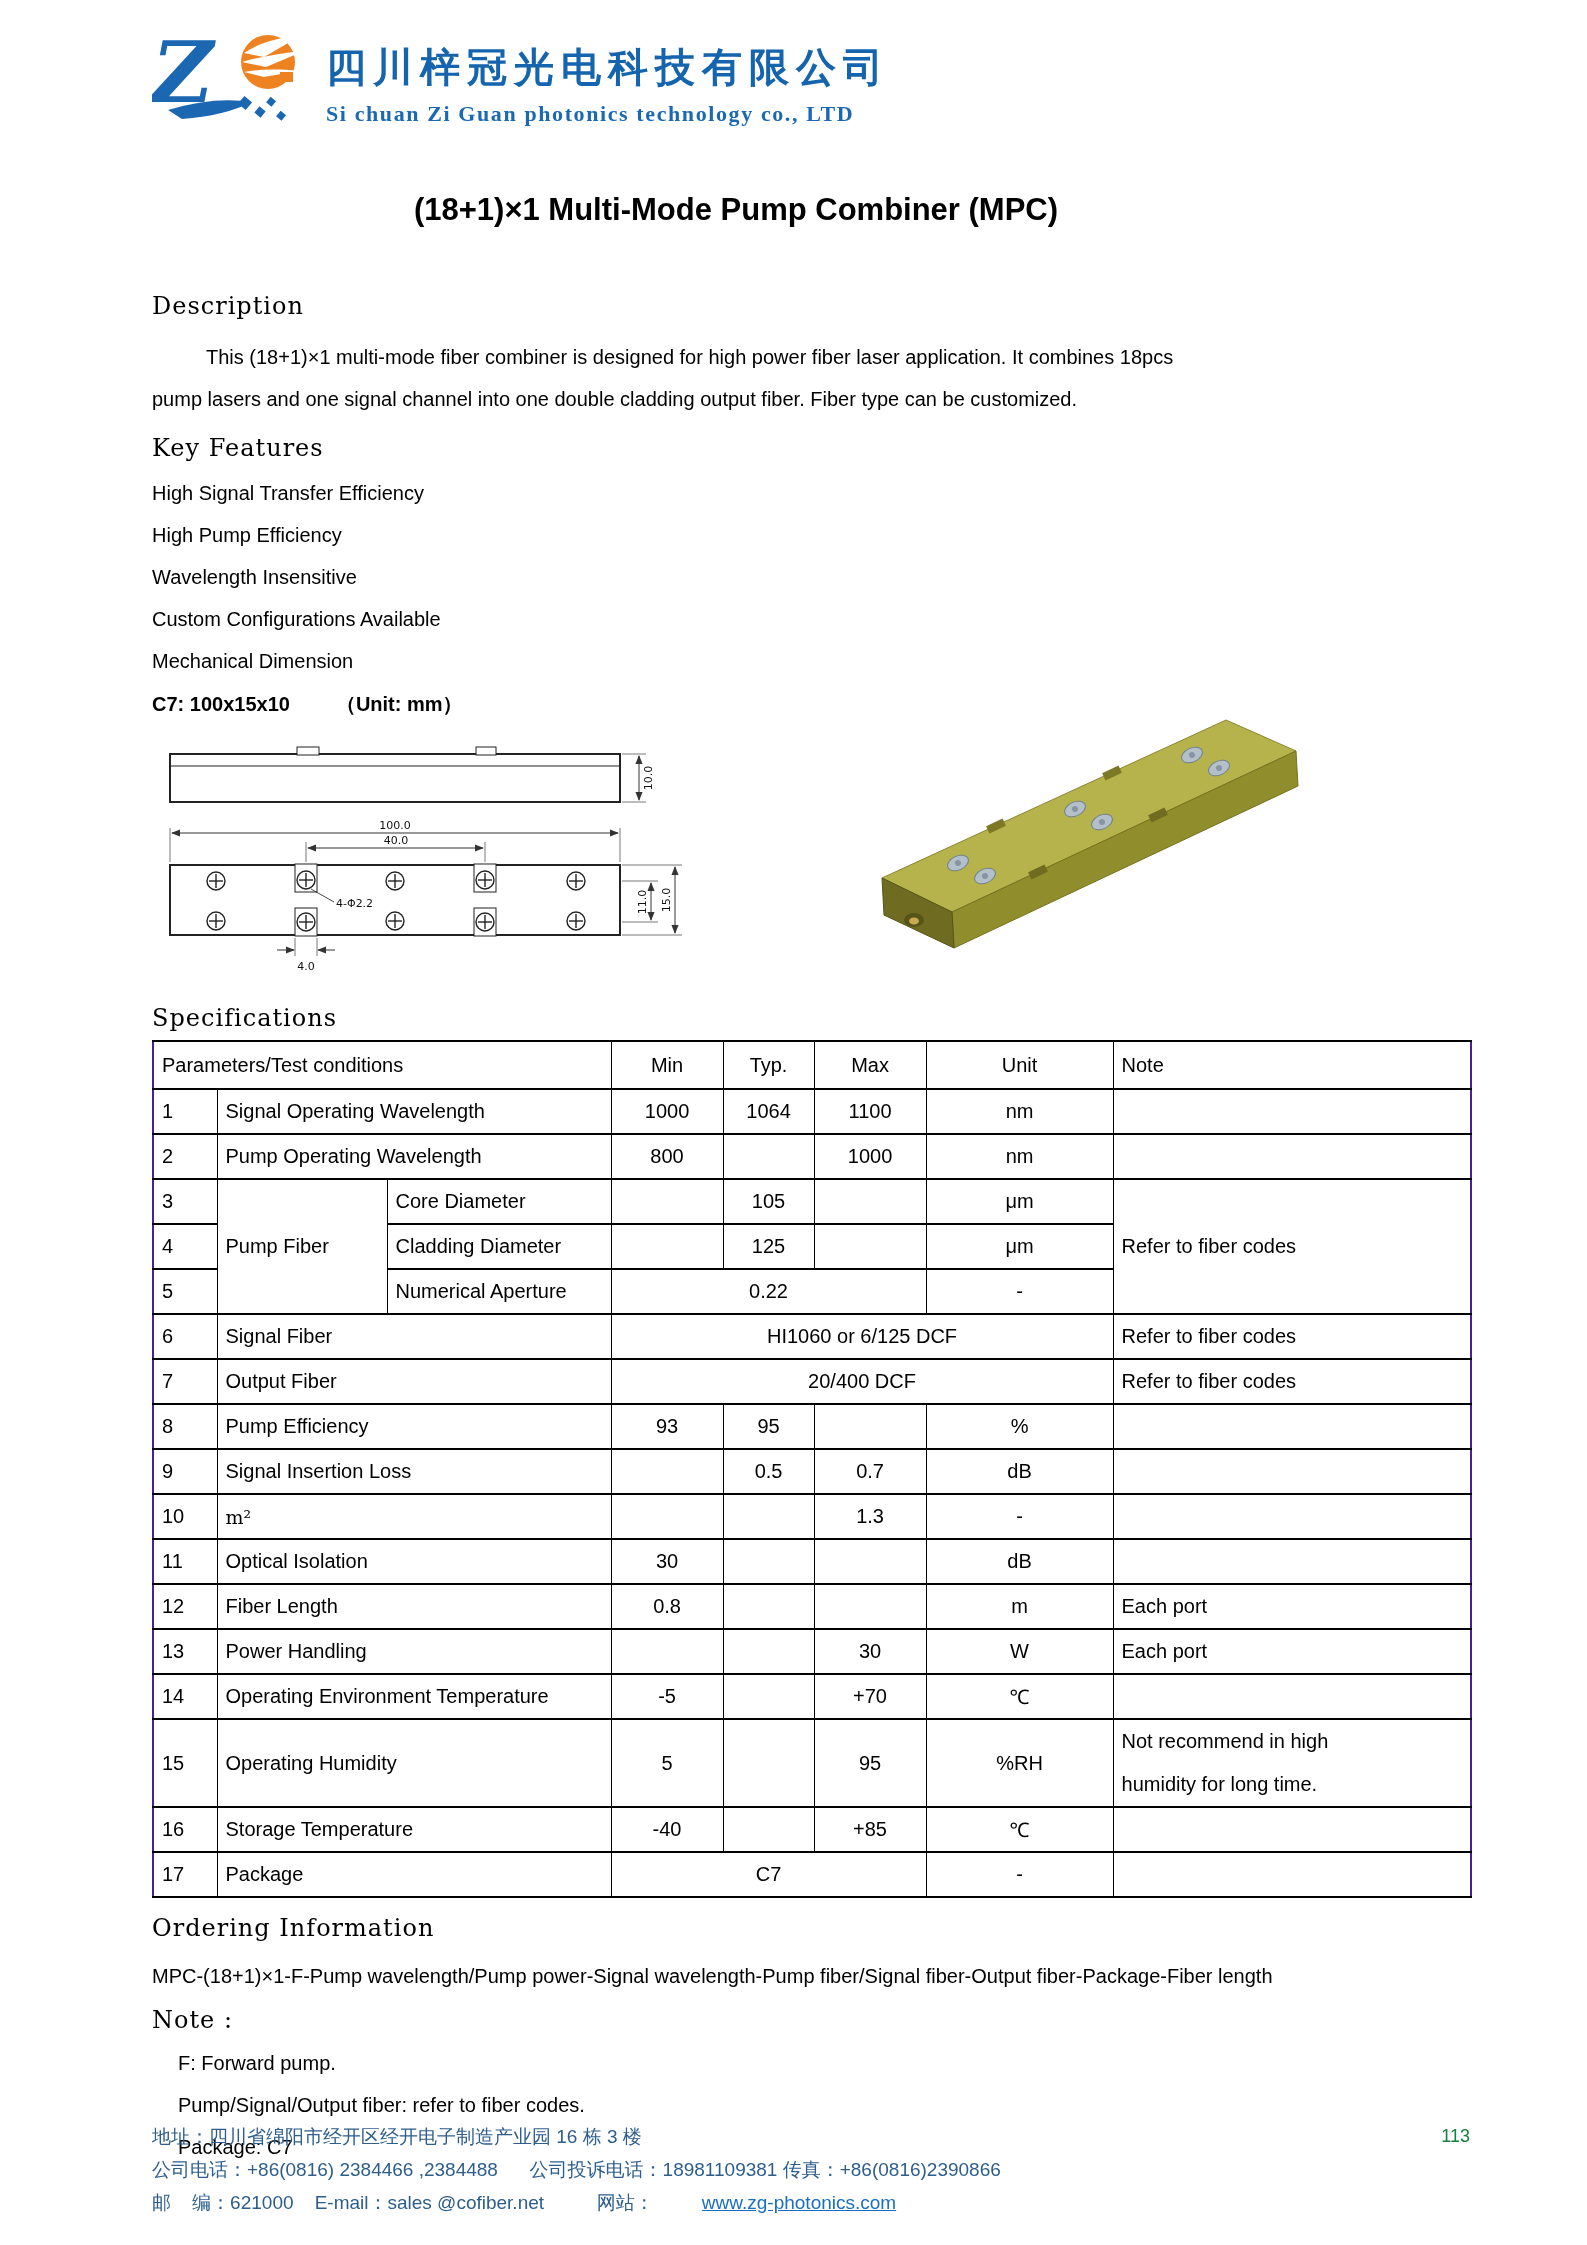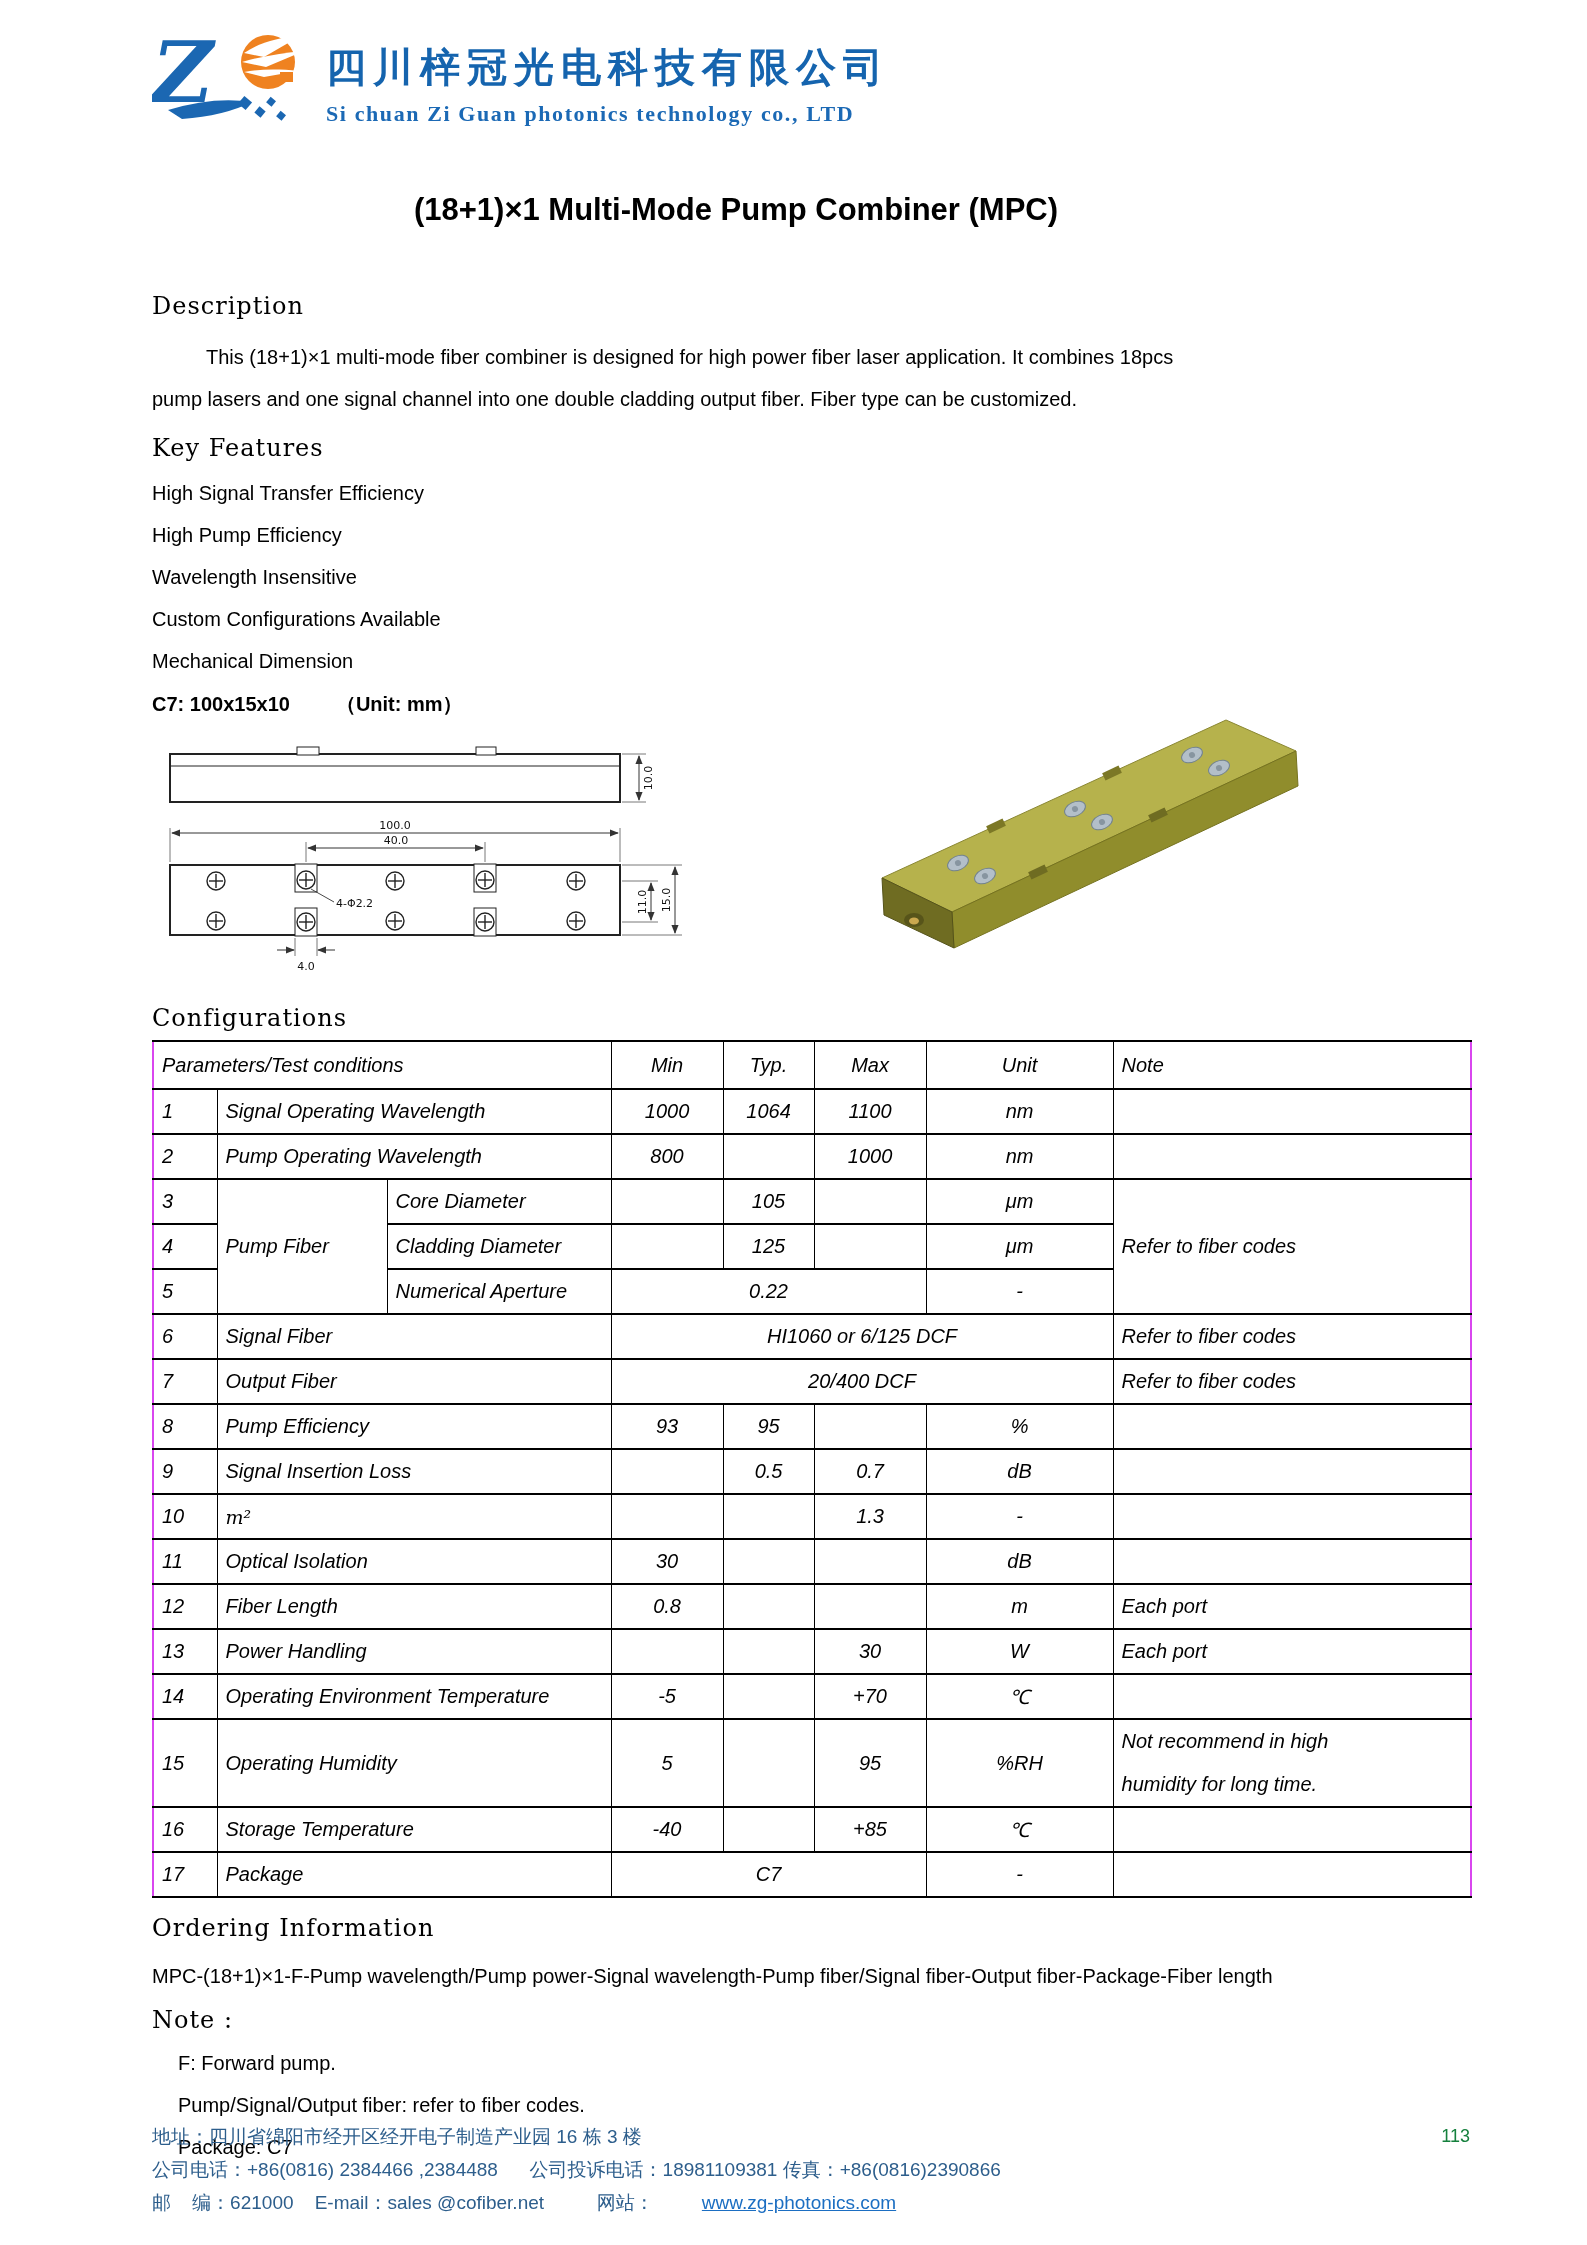--- a/index.html
+++ b/index.html
@@ -39,21 +39,21 @@
   .dim-line .unit-label{margin-left:46px;}
 
   
   .figures{position:relative;height:262px;margin-top:6px;}
   .drawing2d{position:absolute;left:6px;top:0;}
   .render3d{position:absolute;left:702px;top:-52px;}
   .dm{font-size:11px;fill:#111;font-family:"DejaVu Sans",sans-serif;}
 
   
   table.spec{border-collapse:collapse;table-layout:fixed;width:1318px;margin-top:8px;
-             border:2px solid #d946ef;font-size:20px;font-style:italic;}
+             border:2px solid #4c1d95;font-size:20px;}
   table.spec td{border-left:1px solid #000;border-right:1px solid #000;
                 border-top:2px solid #000;border-bottom:2px solid #000;
                 height:43px;padding:0 8px;vertical-align:middle;overflow:hidden;}
   td.num{padding-left:10px;}
   td.nm{padding-left:12px;}
   td.ctr{text-align:center;}
   td.nt{padding-left:12px;}
   td.top{vertical-align:top;padding-top:9px;}
   td.serif{font-family:"DejaVu Serif",serif;font-size:19px;}
   tr.hrow td{height:46px;}
@@ -268,21 +268,21 @@
               <ellipse cx="365" cy="88" rx="11" ry="7" fill="#b3bfc9" stroke="#72828f"></ellipse>
               <circle cx="365" cy="88" r="3" fill="#8795a0"></circle>
             </g>
         </g>
 
         <ellipse cx="60" cy="240" rx="10" ry="7" fill="#57541a"></ellipse>
         <ellipse cx="60" cy="241" rx="5" ry="3.5" fill="#caa84f"></ellipse>
       </svg>
     </div>
 
-    <h2 class="sect-head head-spec">Configurations</h2>
+    <h2 class="sect-head head-spec">Specifications</h2>
     <table class="spec">
       <colgroup>
         <col style="width:64px">
           <col style="width:170px">
           <col style="width:224px">
         <col style="width:112px">
           <col style="width:91px">
           <col style="width:112px">
         <col style="width:187px">
           <col style="width:358px">

